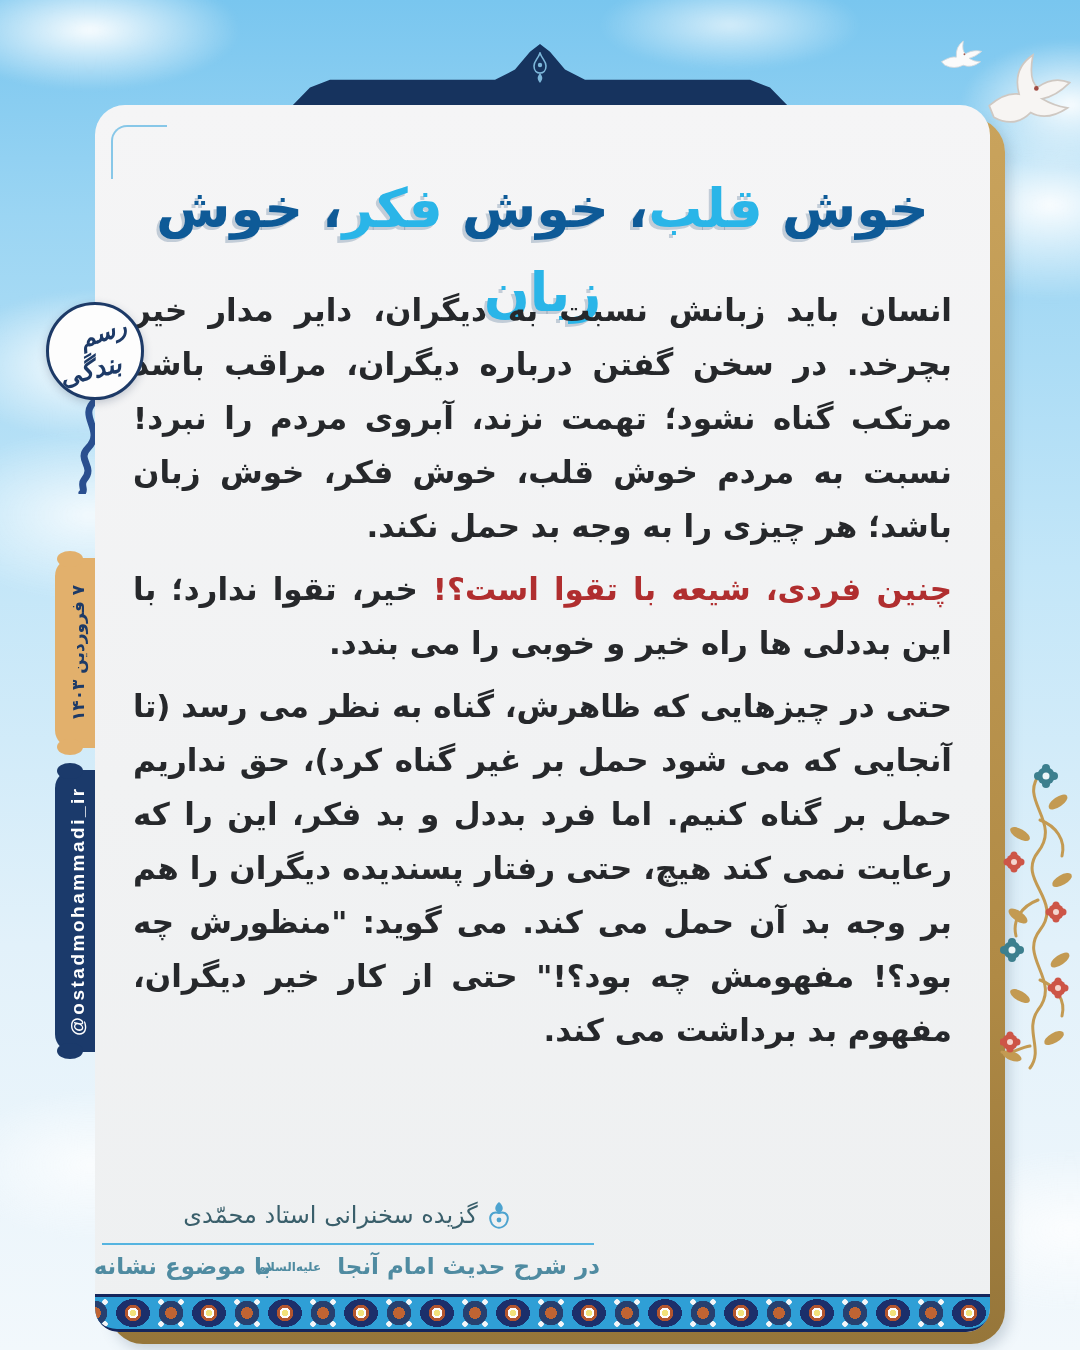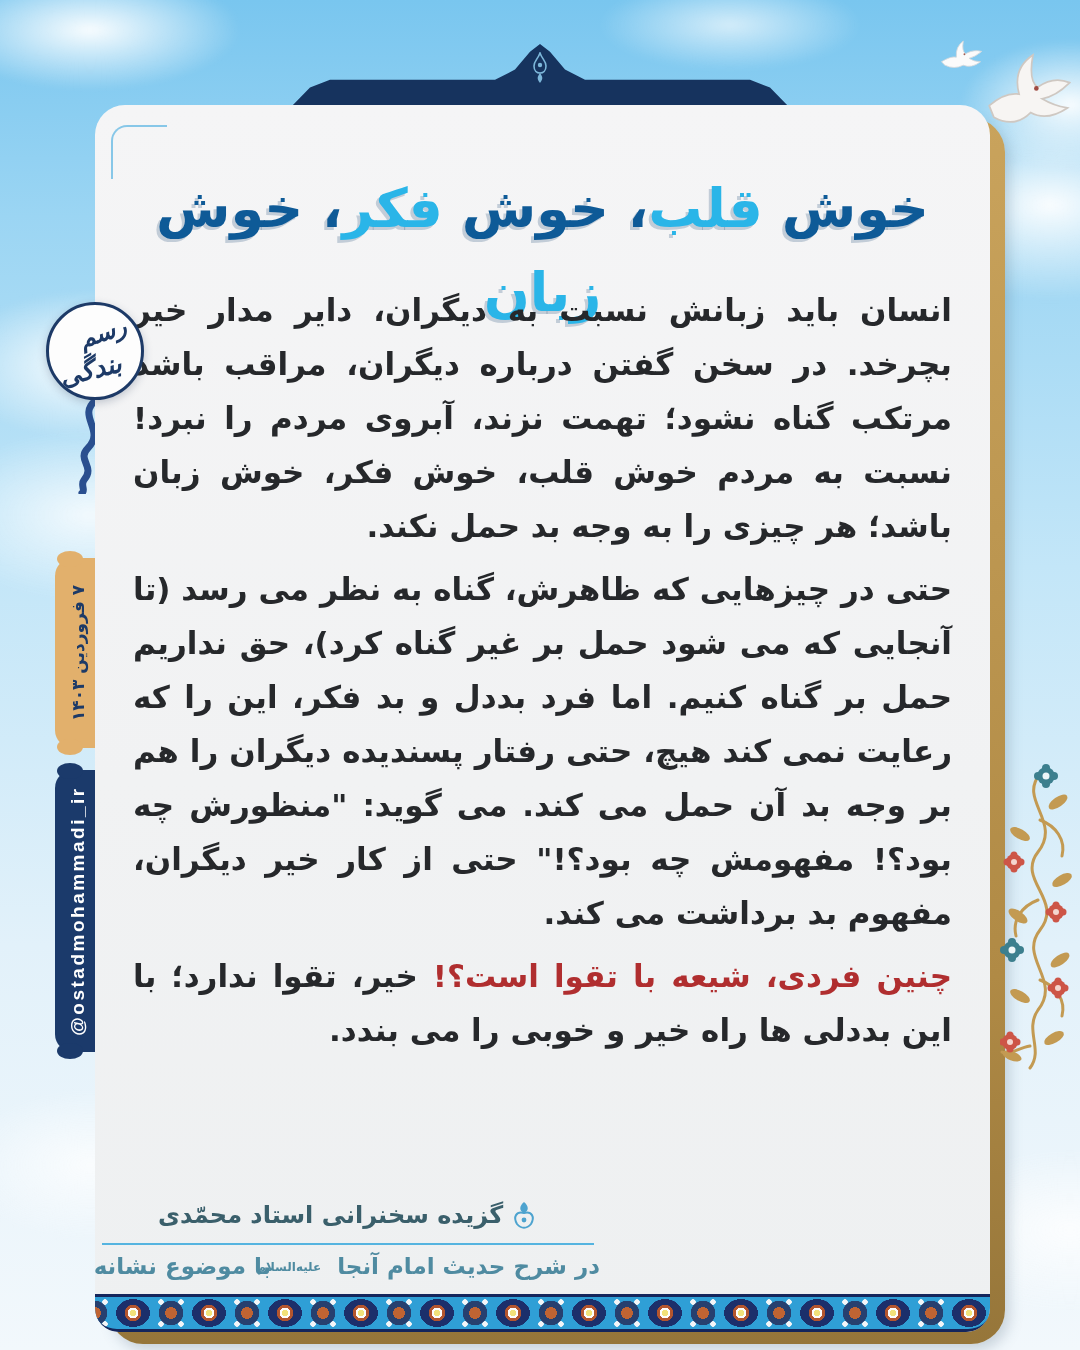--- a/index.html
+++ b/index.html
@@ -49,21 +49,21 @@
   
   .body-text{position:absolute;top:178px;right:38px;left:38px;
     font-size:31px;font-weight:700;color:#26282b;line-height:54px;
     text-align:justify;}
   .body-text p{margin:0 0 9px 0;}
   .hl-red{color:#b02e2f;}
 
   
   .footer{position:absolute;left:0;top:1096px;width:505px;text-align:center;direction:rtl;}
   .attribution{display:inline-flex;align-items:center;gap:8px;justify-content:center;
-    color:#3a5f6b;font-size:24px;font-weight:700;}
+    color:#3a5f6b;font-size:24px;font-weight:400;}
   .attribution svg{flex:0 0 auto;}
   .divider{margin:10px auto 8px auto;width:492px;height:0;border-top:2px solid #55b4e0;}
   .series{color:#4f8ba1;font-size:23px;font-weight:700;white-space:nowrap;}
   .honorific{display:inline-block;font-size:12px;line-height:.95;vertical-align:middle;
     color:#4f8ba1;max-width:34px;white-space:normal;margin:0 16px;}
 
   
   .tile-border{position:absolute;left:0;bottom:0;width:100%;height:38px;
     border-top:3px solid #15265c;border-bottom:3px solid #15265c;box-sizing:border-box;
     border-radius:0 0 22px 22px;
@@ -147,22 +147,22 @@
       <span class="t-dark">خوش</span>
       <span class="t-light">قلب</span><span class="t-dark">،</span>
       <span class="t-dark">خوش</span>
       <span class="t-light">فکر</span><span class="t-dark">،</span>
       <span class="t-dark">خوش</span>
       <span class="t-light">زبان</span>
     </div>
 
     <div class="body-text">
       <p>انسان باید زبانش نسبت به دیگران، دایر مدار خیر بچرخد. در سخن گفتن درباره دیگران، مراقب باشد مرتکب گناه نشود؛ تهمت نزند، آبروی مردم را نبرد! نسبت به مردم خوش قلب، خوش فکر، خوش زبان باشد؛ هر چیزی را به وجه بد حمل نکند.</p>
+      <p><span class="hl-red">چنین فردی، شیعه با تقوا است؟!</span><span> خیر، تقوا ندارد؛ با این بددلی ها راه خیر و خوبی را می بندد.</span></p>
       <p>حتی در چیزهایی که ظاهرش، گناه به نظر می رسد (تا آنجایی که می شود حمل بر غیر گناه کرد)، حق نداریم حمل بر گناه کنیم. اما فرد بددل و بد فکر، این را که رعایت نمی کند هیچ، حتی رفتار پسندیده دیگران را هم بر وجه بد آن حمل می کند. می گوید: "منظورش چه بود؟! مفهومش چه بود؟!" حتی از کار خیر دیگران، مفهوم بد برداشت می کند.</p>
-      <p><span class="hl-red">چنین فردی، شیعه با تقوا است؟!</span><span> خیر، تقوا ندارد؛ با این بددلی ها راه خیر و خوبی را می بندد.</span></p>
     </div>
 
     <div class="footer">
       <div class="attribution">
         <svg width="26" height="28" viewBox="0 0 26 28">
           <path d="M13 1 C18 5 18 10 13 12 C8 10 8 5 13 1 Z" fill="#4da3cf"></path>
           <path d="M13 12 C21 10 24 16 20 23 C16 28 10 28 6 23 C2 16 5 10 13 12 Z" fill="none" stroke="#4da3cf" stroke-width="2"></path>
           <circle cx="13" cy="19" r="2.4" fill="#4da3cf"></circle>
         </svg>
         <span>گزیده سخنرانی استاد محمّدی</span>

